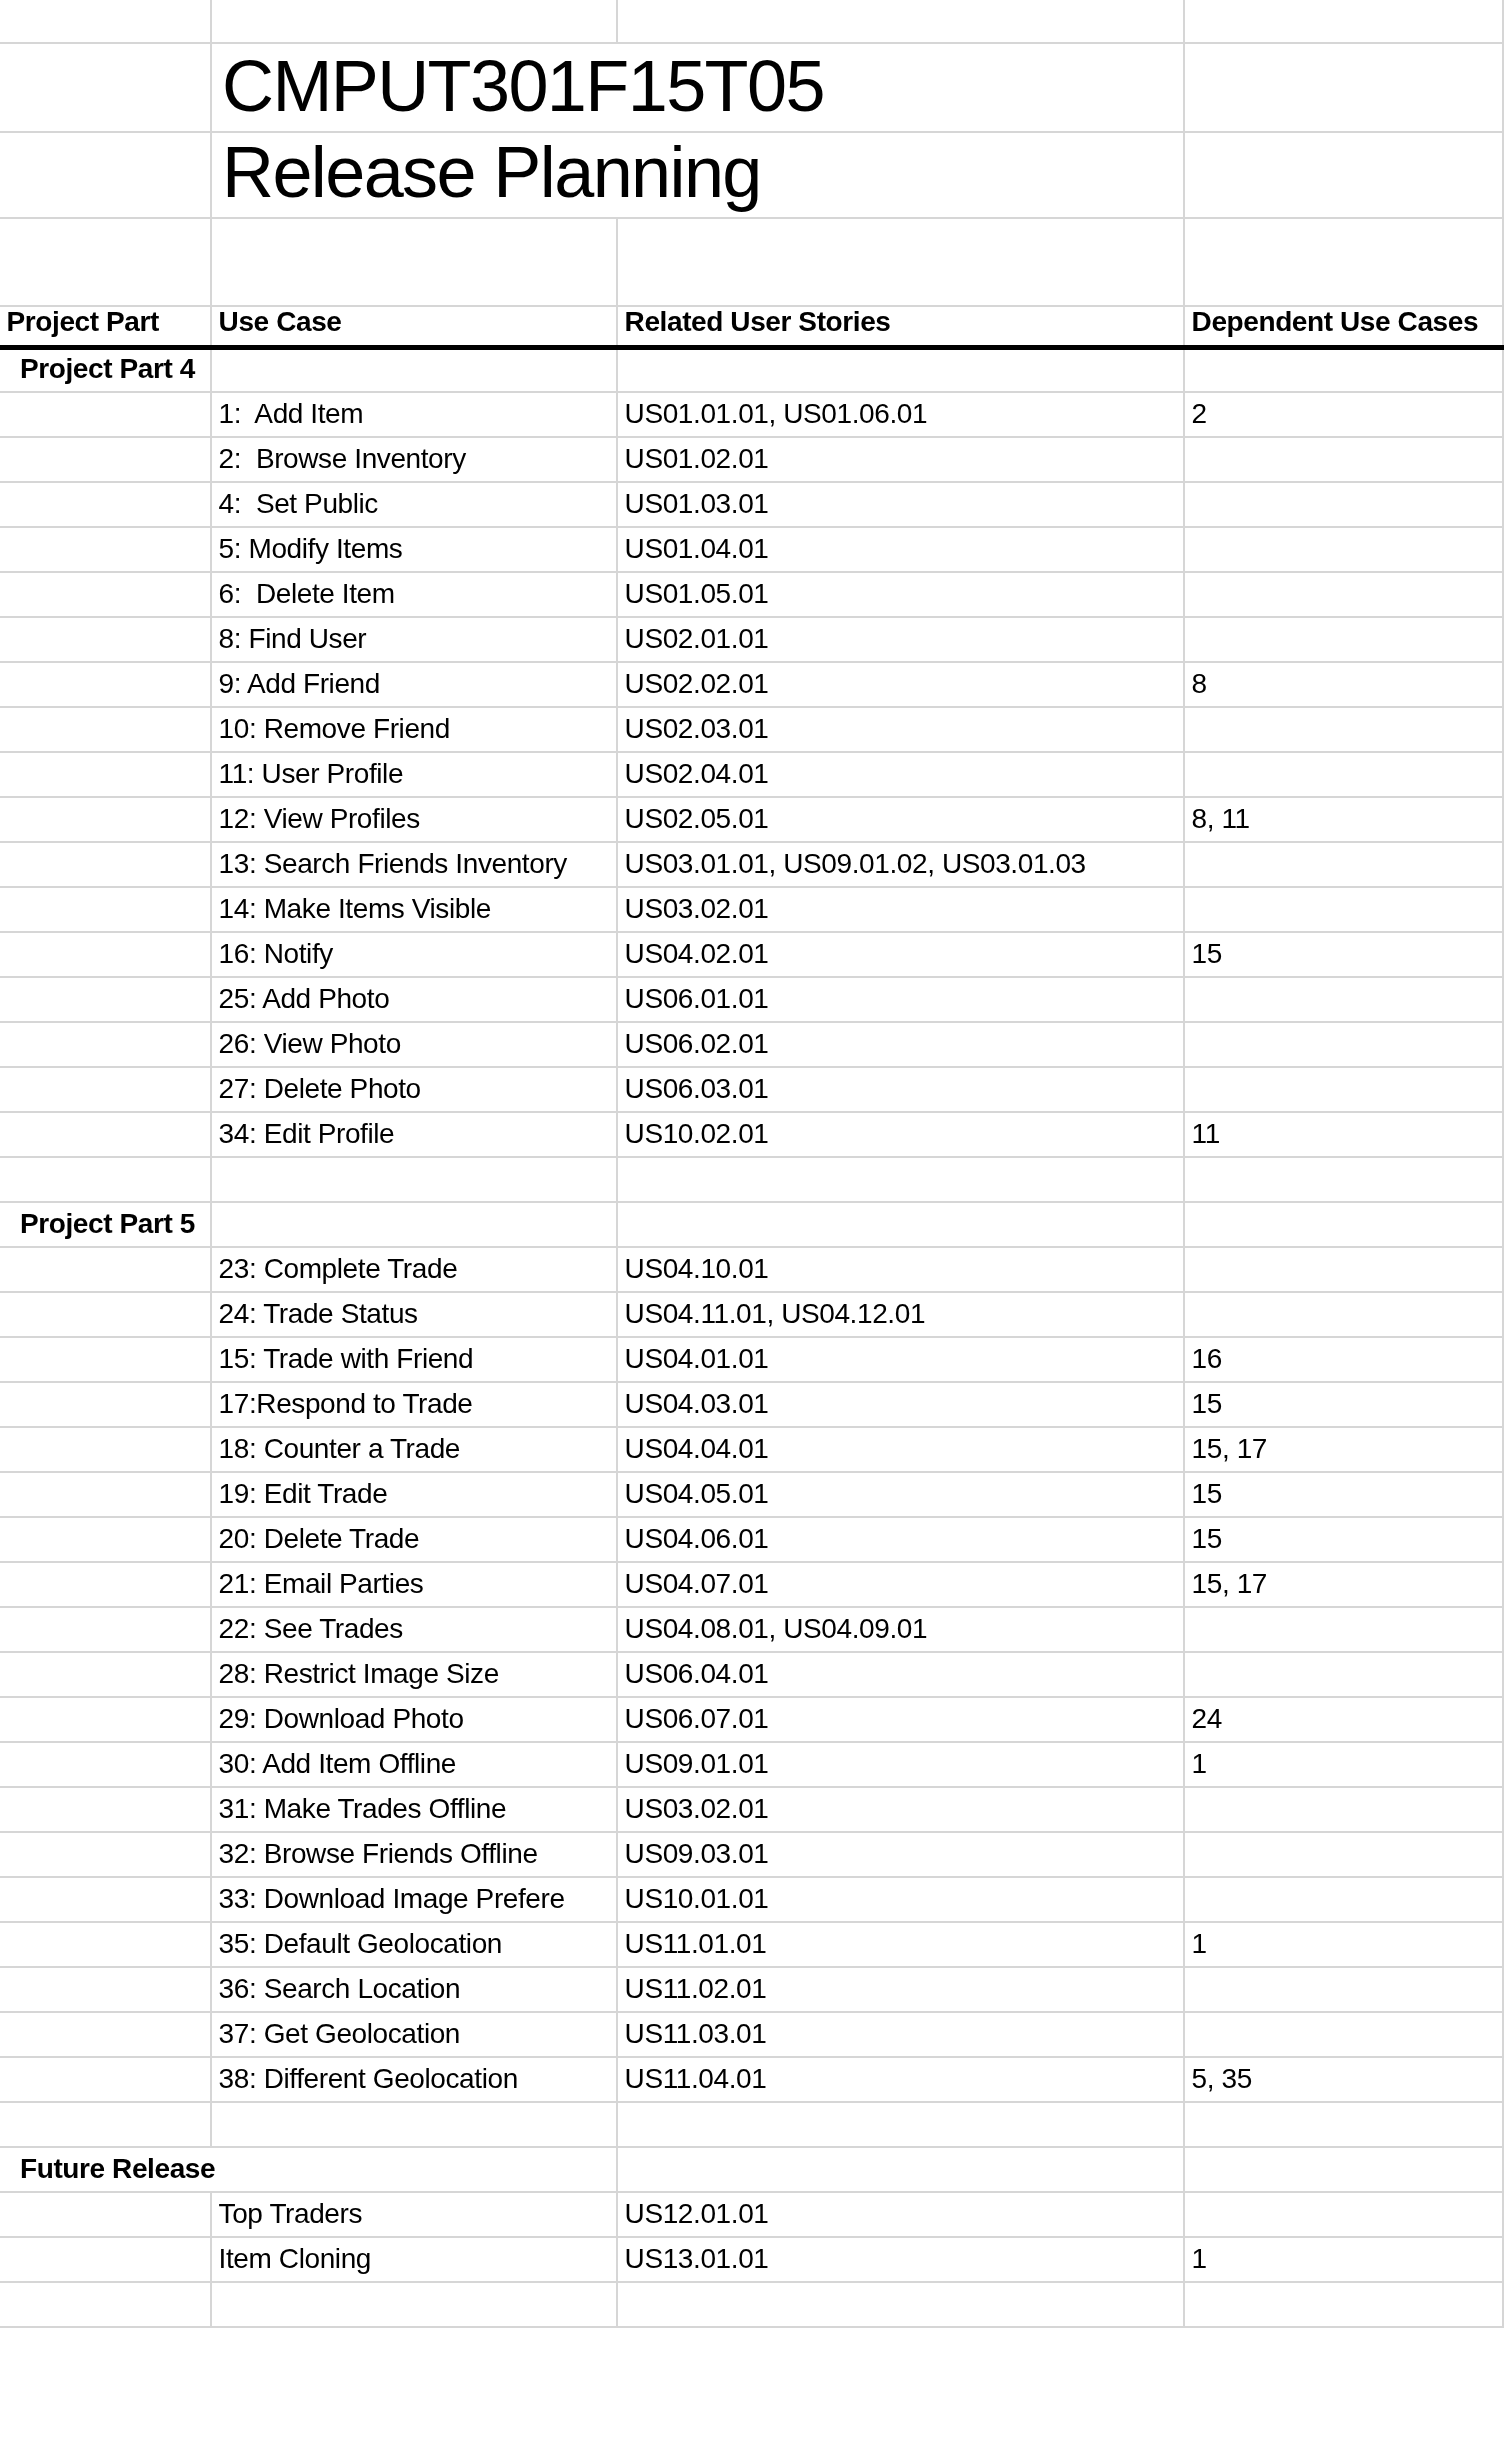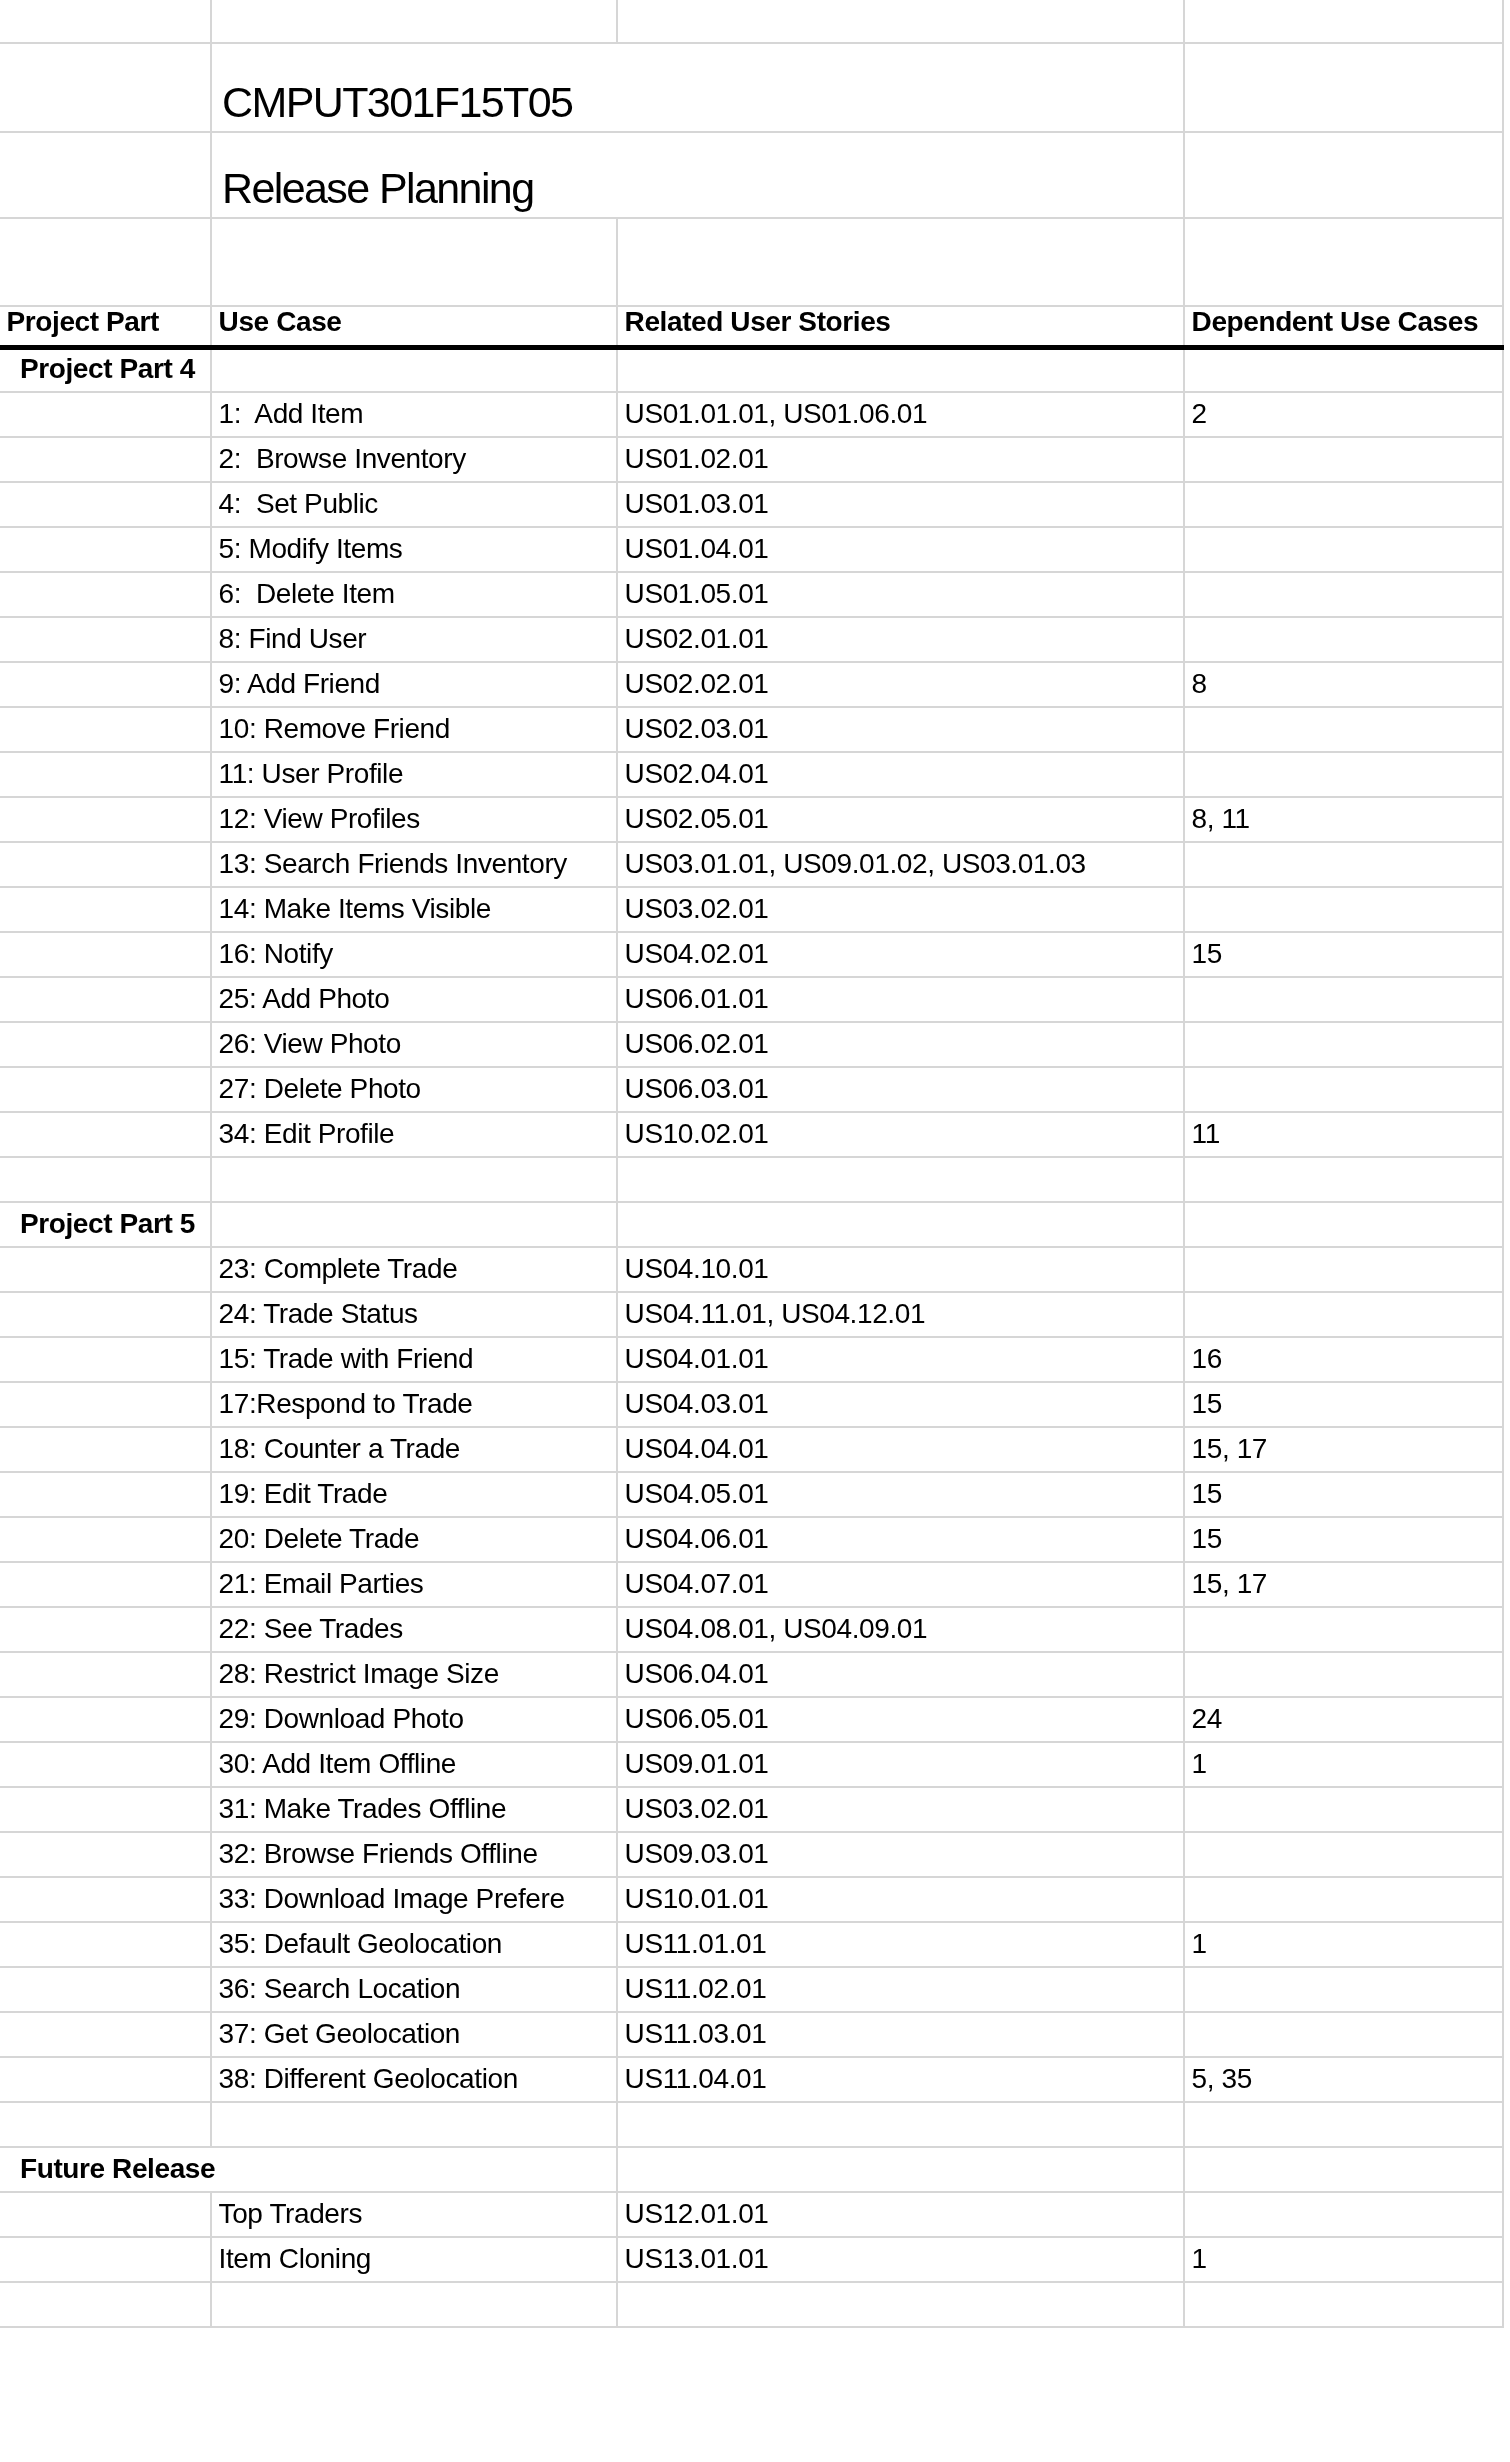--- a/index.html
+++ b/index.html
@@ -37,21 +37,21 @@
   }
 
   tr.r-blank1 td   { height: 43px; }
   tr.r-title td    { height: 89px; }
   tr.r-title2 td   { height: 86px; }
   tr.r-blank-tall td { height: 88px; }
   tr.r-header td   { height: 41px; border-bottom: 5px solid #000000; font-weight: 700; }
   tr.r-body td     { height: 45px; }
 
   td.title-cell {
-    font-size: 43px;
+    font-size: 72px;
     letter-spacing: -1.6px;
     font-weight: 400;
     padding: 0 0 5px 10px;
     overflow: visible;
     white-space: pre;
   }
   td.section {
     font-weight: 700;
     letter-spacing: -0.4px;
     padding-left: 20px;
@@ -276,21 +276,21 @@
         </tr>
         <tr class="r-body">
           <td></td>
           <td>28: Restrict Image Size</td>
           <td>US06.04.01</td>
           <td></td>
         </tr>
         <tr class="r-body">
           <td></td>
           <td>29: Download Photo</td>
-          <td>US06.05.01</td>
+          <td>US06.07.01</td>
           <td>24</td>
         </tr>
         <tr class="r-body">
           <td></td>
           <td>30: Add Item Offline</td>
           <td>US09.01.01</td>
           <td>1</td>
         </tr>
         <tr class="r-body">
           <td></td>

